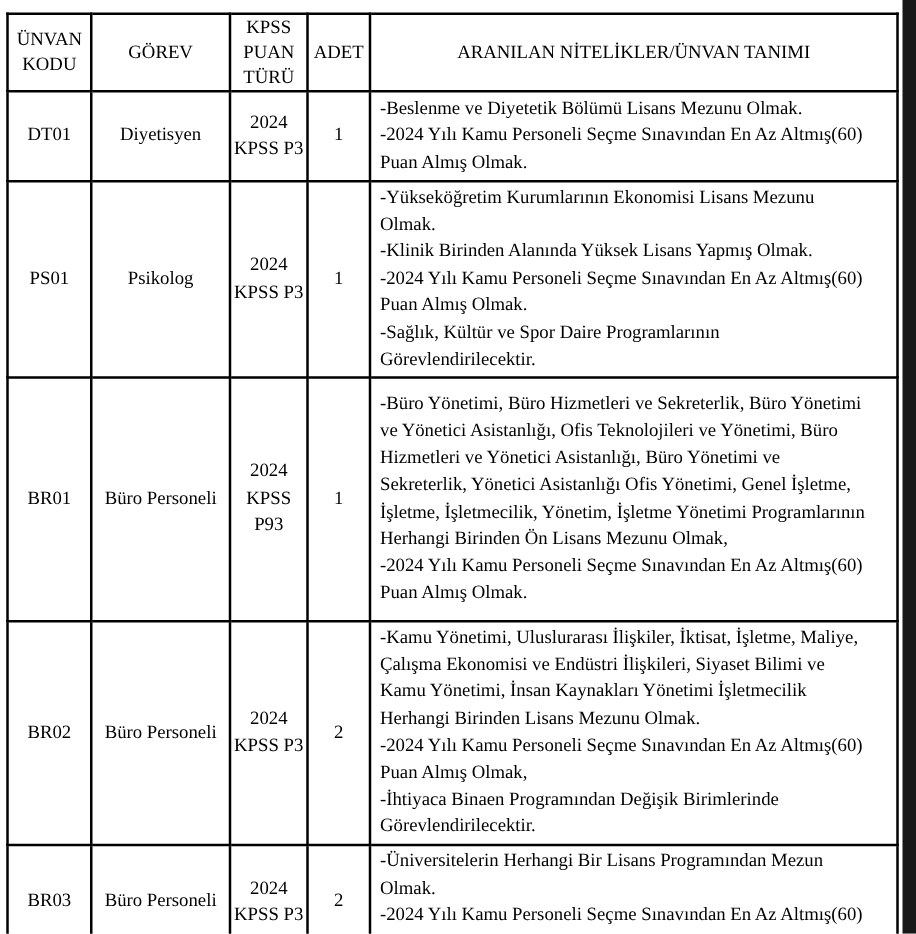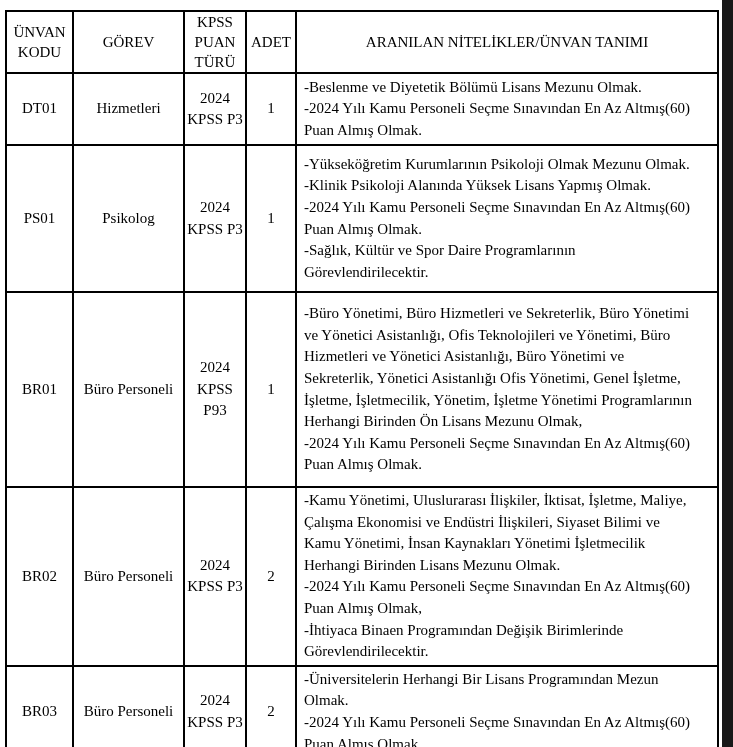--- a/index.html
+++ b/index.html
@@ -87,36 +87,36 @@
         <th>ÜNVAN KODU</th>
         <th>GÖREV</th>
         <th>KPSS PUAN TÜRÜ</th>
         <th>ADET</th>
         <th>ARANILAN NİTELİKLER/ÜNVAN TANIMI</th>
       </tr>
     </thead>
     <tbody>
         <tr>
     <td class="c-code">DT01</td>
-    <td class="c-title">Hizmetleri</td>
+    <td class="c-title">Diyetisyen</td>
     <td class="c-score">2024 KPSS P3</td>
     <td class="c-count">1</td>
     <td class="c-quals">
             <div>-Beslenme ve Diyetetik Bölümü Lisans Mezunu Olmak.</div>
             <div>-2024 Yılı Kamu Personeli Seçme Sınavından En Az Altmış(60) Puan Almış Olmak.</div>
           </td>
   </tr>
         <tr>
     <td class="c-code">PS01</td>
     <td class="c-title">Psikolog</td>
     <td class="c-score">2024 KPSS P3</td>
     <td class="c-count">1</td>
     <td class="c-quals">
-            <div>-Yükseköğretim Kurumlarının Psikoloji Olmak Mezunu Olmak.</div>
-            <div>-Klinik Psikoloji Alanında Yüksek Lisans Yapmış Olmak.</div>
+            <div>-Yükseköğretim Kurumlarının Ekonomisi Lisans Mezunu Olmak.</div>
+            <div>-Klinik Birinden Alanında Yüksek Lisans Yapmış Olmak.</div>
             <div>-2024 Yılı Kamu Personeli Seçme Sınavından En Az Altmış(60) Puan Almış Olmak.</div>
             <div>-Sağlık, Kültür ve Spor Daire Programlarının Görevlendirilecektir.</div>
           </td>
   </tr>
         <tr>
     <td class="c-code">BR01</td>
     <td class="c-title">Büro Personeli</td>
     <td class="c-score">2024 KPSS P93</td>
     <td class="c-count">1</td>
     <td class="c-quals">

